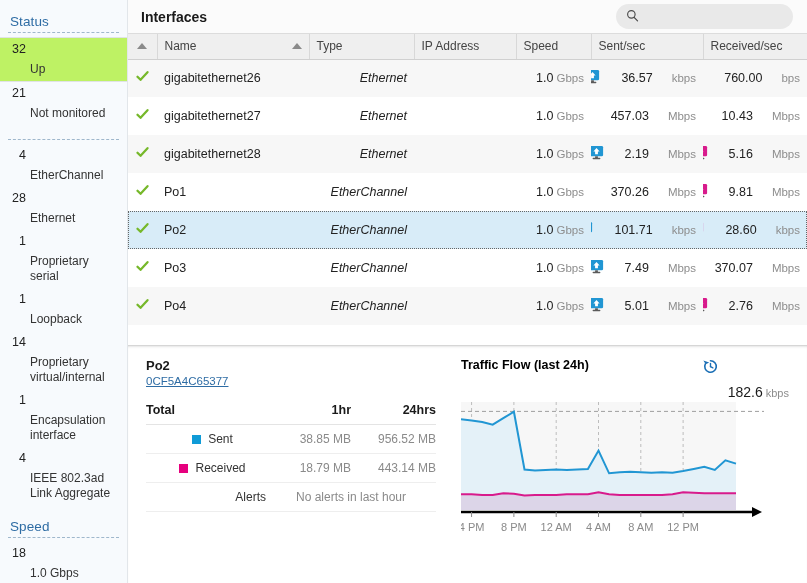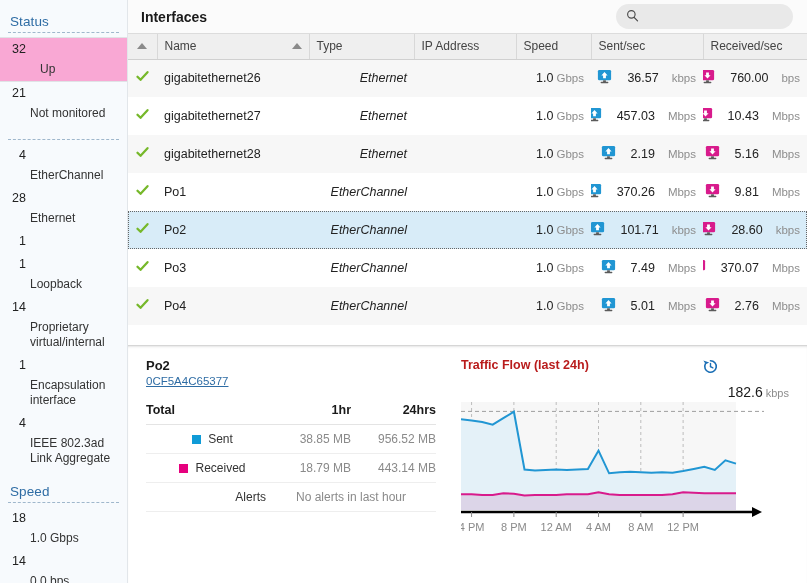--- a/index.html
+++ b/index.html
@@ -42,24 +42,23 @@
   .facet-item {
     display: flex;
     align-items: flex-start;
     padding: 4px 8px 4px 4px;
     font-size: 12px;
     color: #333333;
     cursor: pointer;
     line-height: 15px;
   }
   .facet-item.selected {
-    background: #f9a8d4;
+    background: #bef264;
     border-top: 1px solid #e0e3e6;
     border-bottom: 1px solid #e0e3e6;
-    gap: 10px;
   }
   .facet-count {
     width: 26px;
     text-align: right;
     flex: 0 0 26px;
     font-size: 12.5px;
     color: #222;
     padding-right: 4px;
   }
   .facet-label {
@@ -176,21 +175,21 @@
     vertical-align: middle;
     border: 0;
     white-space: nowrap;
     overflow: hidden;
   }
   td.c-status { text-align: center; padding: 0; }
   td.c-name { color:#222; font-size: 12.5px; }
   td.c-type { text-align: right; font-style: italic; color:#2b2b2b; font-size: 12px; padding-right: 6px;}
   td.c-speed, td.c-sent, td.c-recv { text-align: right; }
   .unit { color: #8d8d8d; font-size: 11.5px; margin-left: 3px; }
-  .rate-cell { display:flex; align-items:center; justify-content:flex-end; gap: 10px; }
+  .rate-cell { display:flex; align-items:center; justify-content:flex-end; gap: 16px; }
   .rate-num { margin-left: 5px; }
 
   
   .mon { flex: 0 0 15px; }
 
   
   .chk { display:inline-block; }
 
   #table-scroll { overflow: hidden; flex: 1 1 auto; background:#fff; }
 
@@ -235,21 +234,21 @@
     vertical-align: -1px;
   }
   .amt-unit { color:#8a8a8a; }
   col.c1 { width: 120px; }
   col.c2 { width: 85px; }
   col.c3 { width: 85px; }
 
   
   #chart-box { flex: 1 1 auto; position: relative; padding-left: 10px; min-width: 0;}
   #chart-head { display:flex; align-items:flex-start; justify-content:space-between; }
-  #chart-title { font-size: 12.5px; font-weight: bold; color:#b91c1c; }
+  #chart-title { font-size: 12.5px; font-weight: bold; color:#000000; }
   #chart-peak {
     position:absolute; right: 4px; top: 26px;
     font-size: 14px; color:#1a1a1a; white-space: nowrap;
   }
   #chart-peak .unit { font-size: 11px; }
   #chart-svg-wrap { position: relative; margin-top: 23px; }
 </style>
 </head>
 <body>
 
@@ -274,20 +273,21 @@
           <div class="facet-item">
             <span class="facet-count">4</span>
             <span class="facet-label">EtherChannel</span>
           </div>
           <div class="facet-item">
             <span class="facet-count">28</span>
             <span class="facet-label">Ethernet</span>
           </div>
           <div class="facet-item">
             <span class="facet-count">1</span>
+            <span class="facet-label">Proprietary serial</span>
           </div>
           <div class="facet-item">
             <span class="facet-count">1</span>
             <span class="facet-label">Loopback</span>
           </div>
           <div class="facet-item">
             <span class="facet-count">14</span>
             <span class="facet-label">Proprietary virtual/internal</span>
           </div>
           <div class="facet-item">

